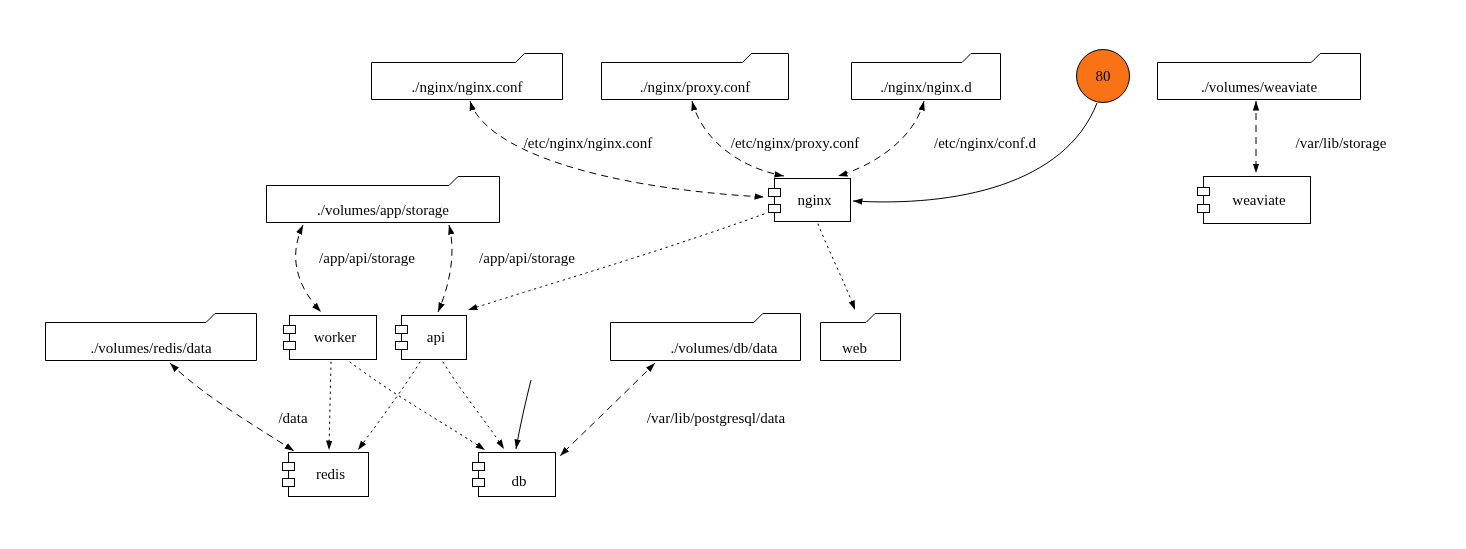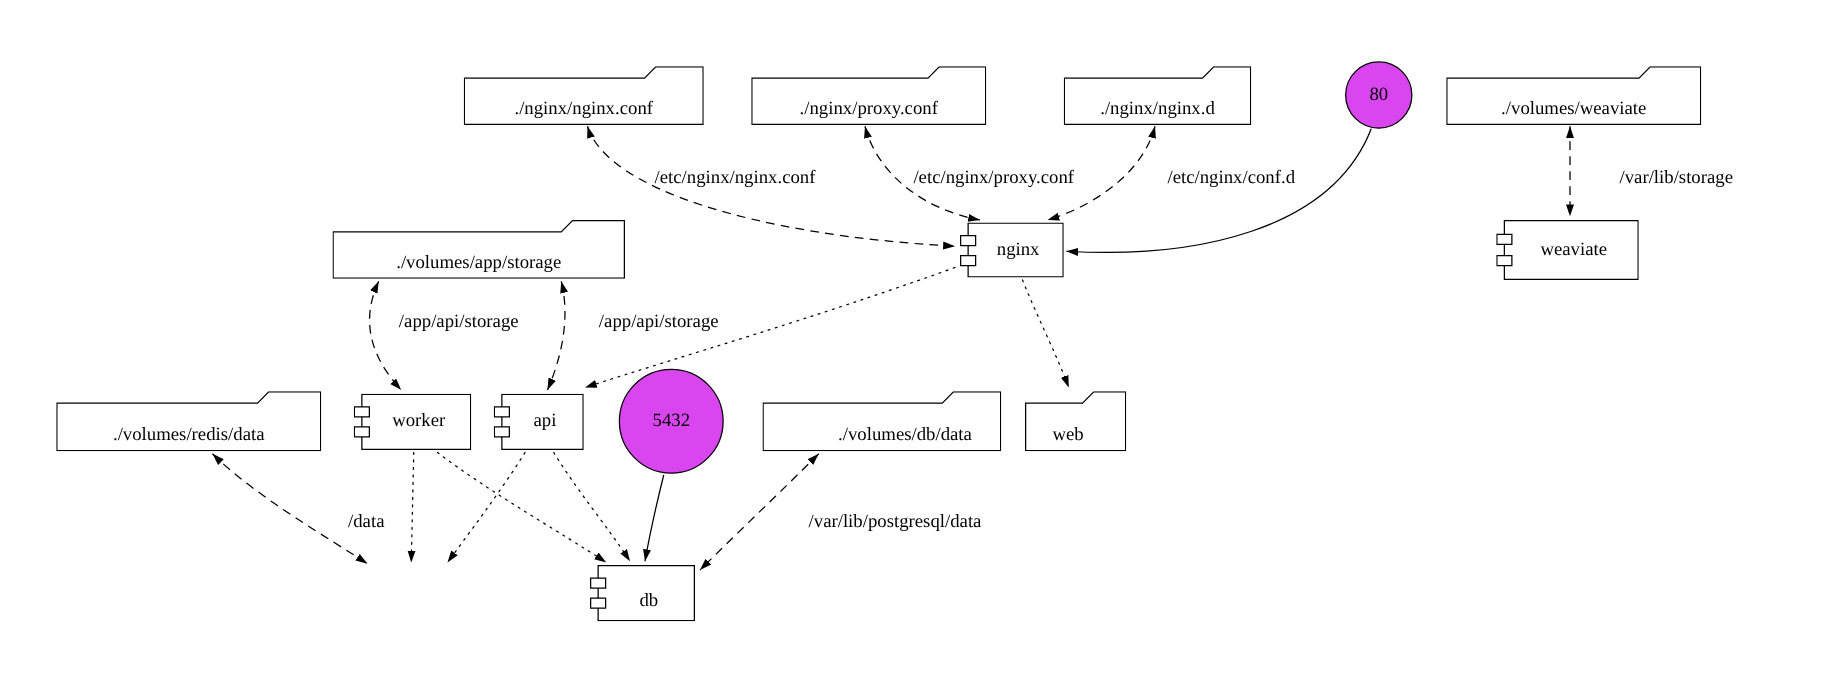--- a/index.html
+++ b/index.html
@@ -35,21 +35,21 @@
   }
   .node .lbl {
     position: relative;
     z-index: 1;
   }
   .node.folder .lbl { padding-top: 22px; }
   .node.component .lbl { padding-left: 10px; }
   .node.circle {
     border: 1px solid #000;
     border-radius: 50%;
-    background: #d946ef;
+    background: #f97316;
     box-sizing: border-box;
   }
   .edge-label {
     position: absolute;
     transform: translate(-50%, -50%);
     white-space: nowrap;
     z-index: 2;
   }
 </style>
 </head>
@@ -127,23 +127,20 @@
   <div class="node folder" style="left:820px;top:313px;width:69px;height:48px">
       <svg class="shape" width="81" height="48">
         <polygon points="0.5,47.5 0.5,9.5 46.0,9.5 55.0,0.5 80.5,0.5 80.5,47.5" fill="#fff" stroke="#000"></polygon>
       </svg>
     <span class="lbl">web</span>
   </div>
 
   <div class="node circle" style="left:1076px;top:49px;width:54px;height:54px">
     <span class="lbl">80</span>
   </div>
-  <div class="node circle" style="left:495px;top:295px;width:84px;height:84px">
-    <span class="lbl">5432</span>
-  </div>
 
   <div class="node component" style="left:768px;top:178px;width:83px;height:44px">
       <svg class="shape" width="83" height="44">
         <rect x="6.5" y="0.5" width="76" height="43" fill="#fff" stroke="#000"></rect>
         <rect x="0.5" y="10.5" width="12" height="8" fill="#fff" stroke="#000"></rect>
         <rect x="0.5" y="26.5" width="12" height="8" fill="#fff" stroke="#000"></rect>
       </svg>
     <span class="lbl">nginx</span>
   </div>
   <div class="node component" style="left:1197px;top:176px;width:114px;height:48px">
@@ -163,20 +160,28 @@
     <span class="lbl">worker</span>
   </div>
   <div class="node component" style="left:395px;top:315px;width:72px;height:45px">
       <svg class="shape" width="72" height="45">
         <rect x="6.5" y="0.5" width="65" height="44" fill="#fff" stroke="#000"></rect>
         <rect x="0.5" y="10.5" width="12" height="8" fill="#fff" stroke="#000"></rect>
         <rect x="0.5" y="26.5" width="12" height="8" fill="#fff" stroke="#000"></rect>
       </svg>
     <span class="lbl">api</span>
   </div>
+  <div class="node component" style="left:282px;top:452px;width:87px;height:45px">
+      <svg class="shape" width="87" height="45">
+        <rect x="6.5" y="0.5" width="80" height="44" fill="#fff" stroke="#000"></rect>
+        <rect x="0.5" y="10.5" width="12" height="8" fill="#fff" stroke="#000"></rect>
+        <rect x="0.5" y="26.5" width="12" height="8" fill="#fff" stroke="#000"></rect>
+      </svg>
+    <span class="lbl">redis</span>
+  </div>
   <div class="node component" style="left:472px;top:452px;width:84px;height:58px">
       <svg class="shape" width="84" height="45">
         <rect x="6.5" y="0.5" width="77" height="44" fill="#fff" stroke="#000"></rect>
         <rect x="0.5" y="10.5" width="12" height="8" fill="#fff" stroke="#000"></rect>
         <rect x="0.5" y="26.5" width="12" height="8" fill="#fff" stroke="#000"></rect>
       </svg>
     <span class="lbl">db</span>
   </div>
 
   <div class="edge-label" style="left:588px;top:143px">/etc/nginx/nginx.conf</div>

